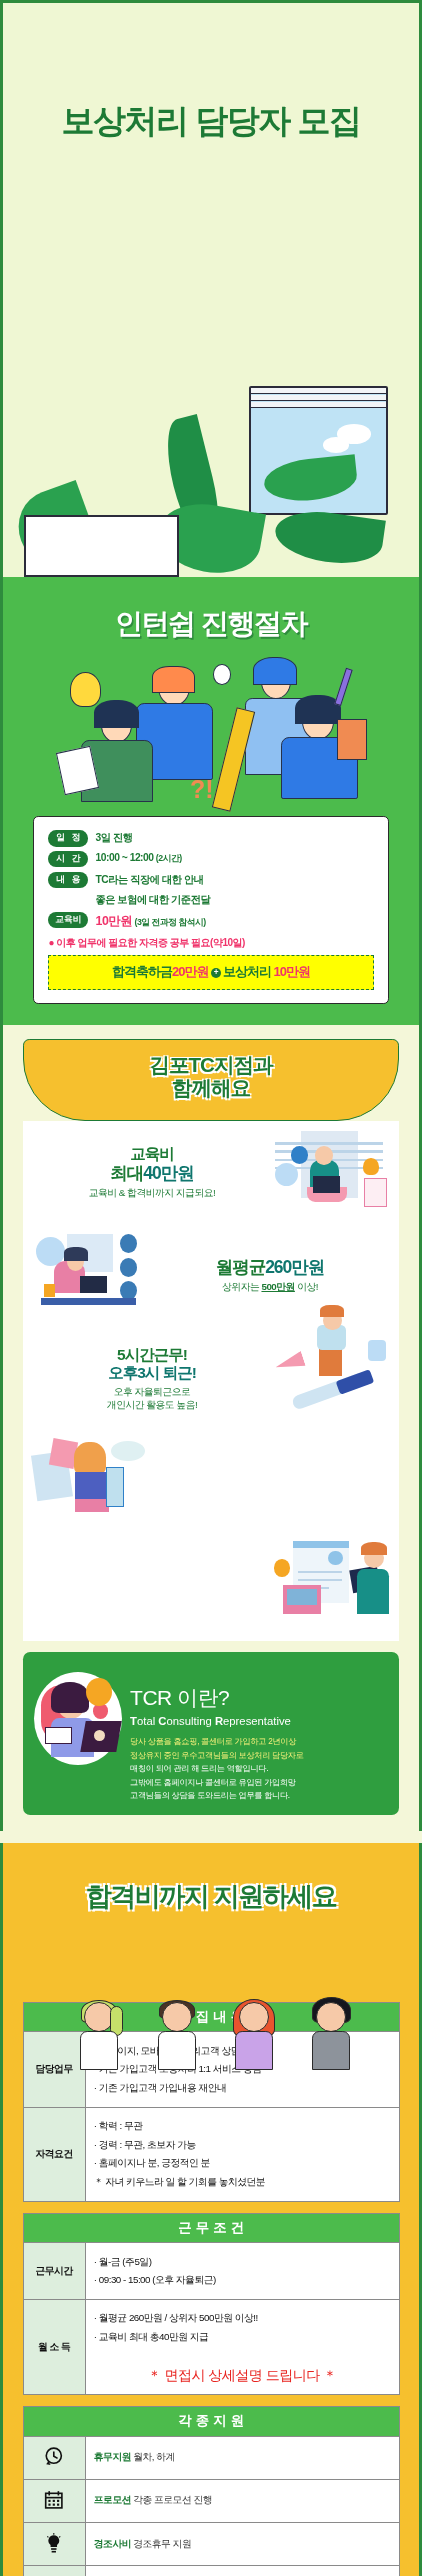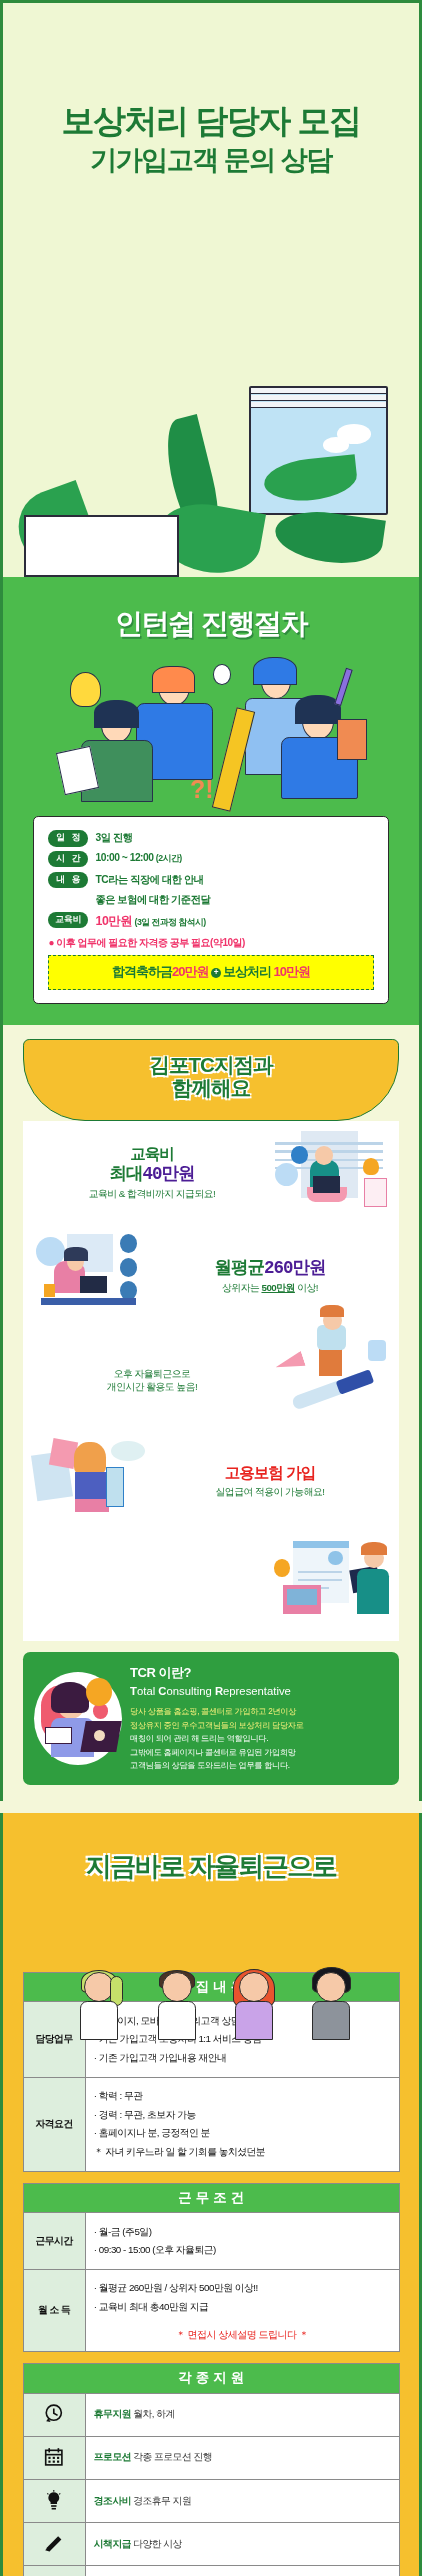--- a/index.html
+++ b/index.html
@@ -124,41 +124,41 @@
     line-height:1.12; text-shadow:1.5px 1.5px 0 #fff, -1.5px -1.5px 0 #fff, 1.5px -1.5px 0 #fff, -1.5px 1.5px 0 #fff;text-align:center;
   }
   .ben-list { background:#fff; margin:0 19.6px; padding:0 0 5.2px 0; }
   .ben-item { display:flex; align-items:center; min-height:103px; padding:5.2px 11.3px; }
   .ben-item.rev { flex-direction:row-reverse; }
   .ben-txt { flex:1; text-align:center; }
   .ben-ill { flex:0 0 118px; height:88px; position:relative; }
   .ben-h {
     font-size:15.5px; font-weight:bold; letter-spacing:-1px; color:#1d7a35; line-height:1.15;
   }
-  .ben-h .red { color:#4c1d95;font-family:Liberation Mono, monospace; }
+  .ben-h .red { color:#0f766e; }
   .ben-h .big { font-size:17.5px; }
   .ben-p { font-size:9.8px; color:#1d7a35; letter-spacing:-0.5px; margin-top:4.1px; line-height:1.3; }
   .ben-p u { text-decoration:underline; font-weight:bold; }
   .ben-h.ul { text-decoration:underline; }
 
   
   .sh { position:absolute; }
   .circ { border-radius:50%; }
   .doc { background:#dfe9f3; border:0; }
   .doc-line { position:absolute; height:2.6px; background:#bcd4e8; left:5.2px; right:5.2px; }
 
   
   .tcr {
     background:#f4f7d9; border-left:3.6px solid #2e8b3d; border-right:3.6px solid #2e8b3d;
     padding:10.3px 19.6px 15.5px 19.6px;
   }
   .tcr-card { background:#2f9e3f; border-radius:7.2px; padding:12.4px 11.3px; display:flex; gap:8.2px; }
   .tcr-ill { flex:0 0 88px; position:relative; }
   .tcr-body { flex:1; color:#fff; }
-  .tcr-body h3 { font-size:13px; font-weight:bold; letter-spacing:-0.5px; }
+  .tcr-body h3 { font-size:21px; font-weight:normal; letter-spacing:-0.5px;margin-top:20px; }
   .tcr-body h4 { font-size:11.3px; font-weight:normal; margin-top:3.1px; }
   .tcr-body h4 b { font-weight:bold; }
   .tcr-body p { margin-top:8.2px; font-size:8.2px; line-height:1.65; letter-spacing:-0.3px; }
   .tcr-body p .hl { color:#f6f07a; }
 
   
   .apply { background:#f6c02e; border-left:3.6px solid #2e8b3d; border-right:3.6px solid #2e8b3d; padding-bottom:5.2px; }
   .apply-top { background:#f4f7d9; height:12.4px; }
   .apply-title {
     text-align:center; color:#1d7a35; font-size:26px; font-weight:bold; letter-spacing:-1.5px;
@@ -175,35 +175,34 @@
   table.info caption {
     background:#4cbb4c; color:#fff; font-size:13.4px; font-weight:bold; letter-spacing:4.1px;
     padding:5.2px 0; border:1px solid #8a8a8a; border-bottom:none; text-indent:4.1px;
   }
   table.info th {
     width:62px; background:#ddeedd; font-size:9.8px; font-weight:bold; color:#111;
     border:0.5px solid #8a8a8a; letter-spacing:-0.5px; vertical-align:middle;
   }
   table.info td { border:0.5px solid #8a8a8a; padding:9.3px 8.2px; vertical-align:middle; }
   table.info td li { list-style:none; font-size:9.8px; letter-spacing:-0.5px; line-height:1.9; color:#111; }
-  .redline { color:#e8231f; text-align:center; font-size:10px; margin-top:11px; letter-spacing:-0.5px; }
+  .redline { color:#e8231f; text-align:center; font-size:14px; margin-top:20px; letter-spacing:-0.5px; }
   .icon-cell { text-align:center; width:62px; background:#ddeedd; border:0.5px solid #8a8a8a; }
   .svgicon { width:21.6px; height:21.6px; display:inline-block; }
   .sup-row td { padding:7.2px 8.2px; }
   .sup-txt { font-size:9.8px; letter-spacing:-0.5px; color:#333; }
   .sup-txt b { color:#1d7a35; }
 </style>
 </head>
 <body>
 
 <div class="page">
 
   <section class="hero">
     <div class="hero-title">보상처리 담당자 모집</div>
-    <div class="hero-sub">기가입고객 문의 상담</div>
 
     <div class="hero-art">
 
       <div class="window-frame">
         <div class="blind" style="top:0;"></div>
         <div class="blind" style="top:7.2px;"></div>
         <div class="blind" style="top:14.4px;"></div>
         <div class="cloud" style="right:15.5px; top:36px; width:34px; height:19.6px;"></div>
         <div class="cloud" style="right:37px; top:49px; width:26px; height:15.5px;"></div>
       </div>
@@ -353,41 +352,41 @@
           <div class="sh" style="left:20.6px; top:49px; width:77px; height:14.4px; background:#cfe4f2; border-radius:7.2px; transform:rotate(-20deg);"></div>
           <div class="sh" style="left:67px; top:40px; width:36px; height:14.4px; background:#2f4fa8; border-radius:3.1px; transform:rotate(-20deg);"></div>
           <div class="sh" style="left:49px; top:8.2px; width:23px; height:33px; background:#e07b3c;"></div>
           <div class="sh" style="left:47px; top:-9.3px; width:29px; height:25px; background:#bfe0ee; border-radius:5.2px;"></div>
           <div class="sh circ" style="left:53px; top:-24px; width:18.5px; height:19.6px; background:#f6c9a8;"></div>
           <div class="sh" style="left:50px; top:-30px; width:24px; height:12.4px; background:#e07b3c; border-radius:40% 40% 0 0;"></div>
           <div class="sh" style="left:5.2px; top:20.6px; width:29px; height:15.5px; background:#f49ab0; transform:rotate(-18deg); clip-path:polygon(0 50%,100% 0,100% 100%);"></div>
           <div class="sh" style="left:98px; top:5.2px; width:17.5px; height:21.6px; background:#bcdcf5; border-radius:4.1px;"></div>
         </div>
         <div class="ben-txt">
+          <div class="ben-h">
+            <span>5시간근무!</span><br>
+            <span class="red">오후3시 퇴근!</span>
+          </div>
           <div class="ben-p">
             <span>오후 자율퇴근으로</span><br>
             <span>개인시간 활용도 높음!</span>
           </div>
         </div>
       </div>
 
       <div class="ben-item">
         <div class="ben-ill">
           <div class="sh" style="left:0; top:15.5px; width:36px; height:46px; background:#cfe4f2; transform:rotate(-8deg);"></div>
           <div class="sh" style="left:17.5px; top:2.1px; width:25px; height:27px; background:#f49ab0; transform:rotate(10deg);"></div>
           <div class="sh circ" style="left:44px; top:12.4px; width:23px; height:24px; background:#f6c9a8;"></div>
           <div class="sh" style="left:40px; top:4.1px; width:32px; height:33px; background:#f0a04b; border-radius:46% 46% 24% 24%;"></div>
           <div class="sh" style="left:41px; top:34px; width:34px; height:28px; background:#4d5fc0;"></div>
           <div class="sh" style="left:41px; top:61px; width:34px; height:13.4px; background:#e87fa5;"></div>
           <div class="sh" style="left:72px; top:29px; width:18.5px; height:40px; background:#bfe0ee; border:1px solid #2f80c8;"></div>
           <div class="sh circ" style="left:77px; top:3.1px; width:34px; height:20.6px; background:#dff0f2;"></div>
-        </div>
-        <div class="ben-txt">
-          <div class="ben-h red" style="color:#e8231f;">고용보험 가입</div>
-          <div class="ben-p">실업급여 적용이 가능해요!</div>
         </div>
       </div>
 
       <div class="ben-item rev">
         <div class="ben-ill">
           <div class="sh" style="left:23px; top:0; width:56px; height:62px; background:#eef5fa; border-top:7.2px solid #8fc3e8;"></div>
           <div class="sh circ" style="left:58px; top:10.3px; width:14.4px; height:14.4px; background:#8fc3e8;"></div>
           <div class="sh doc-line" style="top:30px; left:28px; right:auto; width:44px;"></div>
           <div class="sh doc-line" style="top:38px; left:28px; right:auto; width:44px;"></div>
           <div class="sh doc-line" style="top:46px; left:28px; right:auto; width:31px;"></div>
@@ -427,21 +426,21 @@
           <span>매칭이 되어 관리 해 드리는 역할입니다.</span><br>
           <span>그밖에도 홈페이지나 콜센터로 유입된 가입희망</span><br>
           <span>고객님들의 상담을 도와드리는 업무를 합니다.</span>
         </p>
       </div>
     </div>
   </section>
 
   <div class="apply-top"></div>
   <section class="apply">
-    <h2 class="apply-title">지금바로 자율퇴근으로</h2>
+    <h2 class="apply-title">합격비까지 지원하세요</h2>
 
     <div class="crowd">
       <div class="cp" style="left:77px;">
         <div class="hr" style="left:1px; top:-2.1px; width:36px; height:23px; background:#c6e06a;"></div>
         <div class="h"></div>
         <div class="hr" style="left:30px; top:4.1px; width:13.4px; height:30px; background:#c6e06a; border-radius:7.2px;"></div>
         <div class="bd"></div>
       </div>
       <div class="cp" style="left:155px;">
         <div class="hr" style="left:1px; top:-2.1px; width:36px; height:19.6px; background:#4a3225;"></div>

